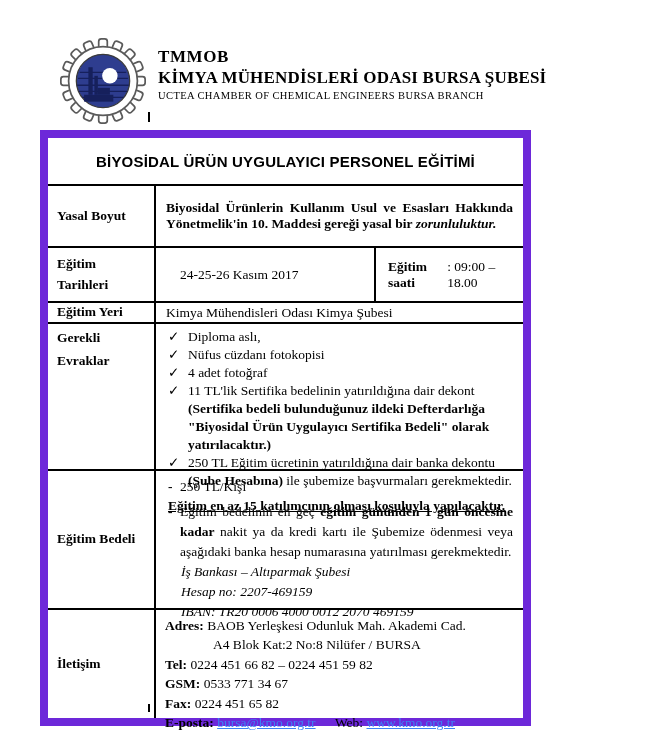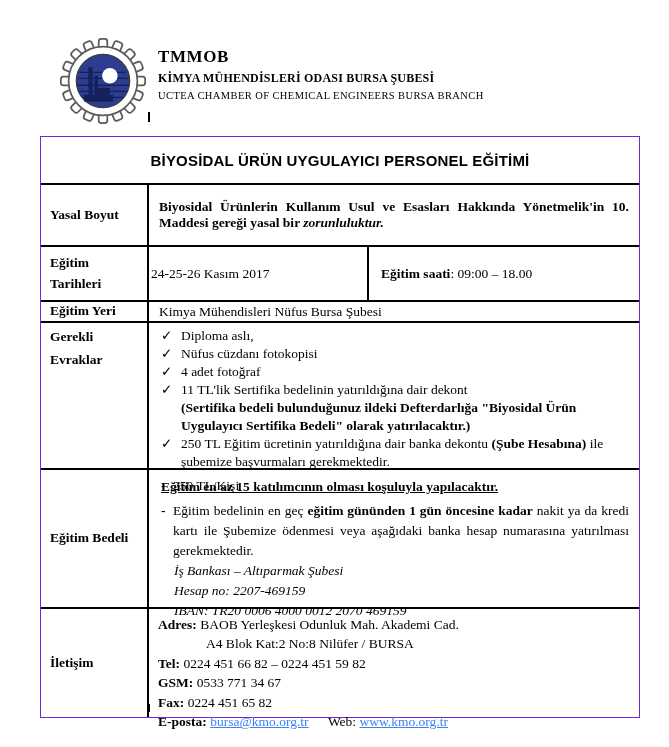--- a/index.html
+++ b/index.html
@@ -6,26 +6,26 @@
   .doc {
     position:relative; width:669px; height:747px; background:#fff;
     font-family:"Liberation Serif", serif; color:#000; font-size:13.5px;
     overflow:hidden;
   }
   
   .header { position:absolute; left:60px; top:38px; display:flex; align-items:flex-start; }
   .logo { width:86px; height:86px; flex:0 0 86px; }
   .org { margin-left:12px; padding-top:8px; }
   .org-short { font-size:17px; font-weight:bold; letter-spacing:0.6px; line-height:21px; }
-  .org-name  { font-size:12px; font-weight:bold; letter-spacing:0.2px; line-height:22px; }
+  .org-name  { font-size:17px; font-weight:bold; letter-spacing:0.2px; line-height:22px; }
   .org-en    { font-size:10.5px; letter-spacing:0.4px; line-height:14px; }
   
   .doc-table {
-    position:absolute; left:40px; top:136px; width:600px;
-    border:1px solid #6d28d9; box-sizing:border-box;
+    position:absolute; left:40px; top:130px; width:491px;
+    border:8px solid #6d28d9; box-sizing:border-box;
   }
   .row { display:flex; border-top:2px solid #000; box-sizing:border-box; }
   .row.first { border-top:none; }
   .h-title { height:46px; } .h-yasal { height:62px; } .h-tarih { height:55px; }
   .h-yeri  { height:21px; } .h-evrak { height:147px; } .h-bedel { height:139px; }
   .h-ilet  { height:110px; }
   .cell-label {
     flex:0 0 108px; width:108px; border-right:2px solid #000; box-sizing:border-box;
     font-weight:bold; display:flex; align-items:center; padding:2px 6px 2px 9px;
     line-height:1.5;
@@ -35,21 +35,21 @@
   .vcenter { display:flex; align-items:center;font-weight:bold; }
   .title-cell {
     flex:1; display:flex; align-items:center; justify-content:center;
     font-family:"Liberation Sans", sans-serif; font-weight:bold; font-size:15px;
     letter-spacing:0.2px;
   }
   .just { text-align:justify; }
   .b { font-weight:bold; }
   .i { font-style:italic; }
   .cell-date { flex:0 0 220px; width:220px; border-right:2px solid #000; box-sizing:border-box;
-    display:flex; align-items:center; padding:2px 6px 2px 2px; }
+    display:flex; align-items:center; padding:2px 6px 2px 24px; }
   .cell-time { flex:1; display:flex; align-items:center; padding:2px 6px 2px 12px; }
   .time-sep { }
   .yeri-content { padding:0 10px; line-height:19px; }
   
   .evrak-content { padding:4px 8px 0 10px; line-height:1.33; }
   .check-item { display:flex; }
   .tick { flex:0 0 22px; width:22px; padding-left:2px; box-sizing:border-box; }
   .itxt { flex:1; min-width:0; }
   .evrak-note { font-weight:bold; text-decoration:underline; margin-top:7px; padding-left:2px; }
   
@@ -140,21 +140,21 @@
       <div class="cell-label">Eğitim Tarihleri</div>
       <div class="cell-date">24-25-26 Kasım 2017</div>
       <div class="cell-time">
         <span class="b">Eğitim saati</span>
         <span class="time-sep">:  09:00 – 18.00</span>
       </div>
     </div>
 
     <div class="row h-yeri">
       <div class="cell-label">Eğitim Yeri</div>
-      <div class="cell-content yeri-content">Kimya Mühendisleri Nüfus Bursa Şubesi</div>
+      <div class="cell-content yeri-content">Kimya Mühendisleri Odası Kimya Şubesi</div>
     </div>
 
     <div class="row h-evrak">
       <div class="cell-label top">Gerekli Evraklar</div>
       <div class="cell-content evrak-content">
         <div class="check-item">
           <span class="tick">✓</span>
           <span class="itxt">Diploma aslı,</span>
         </div>
         <div class="check-item">

